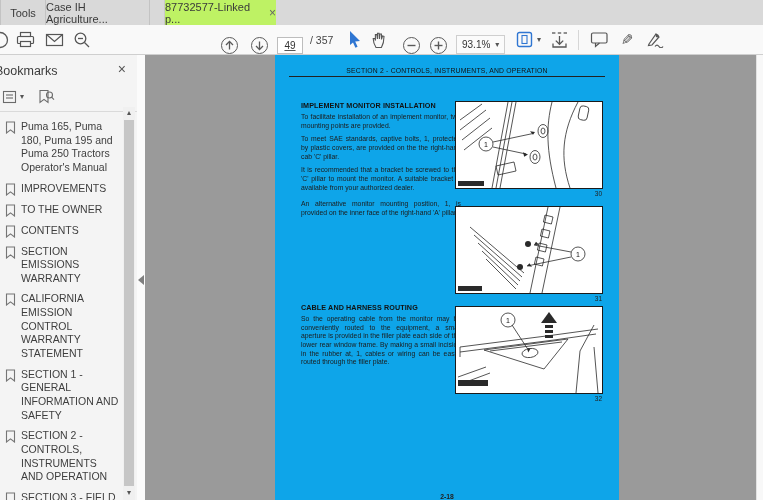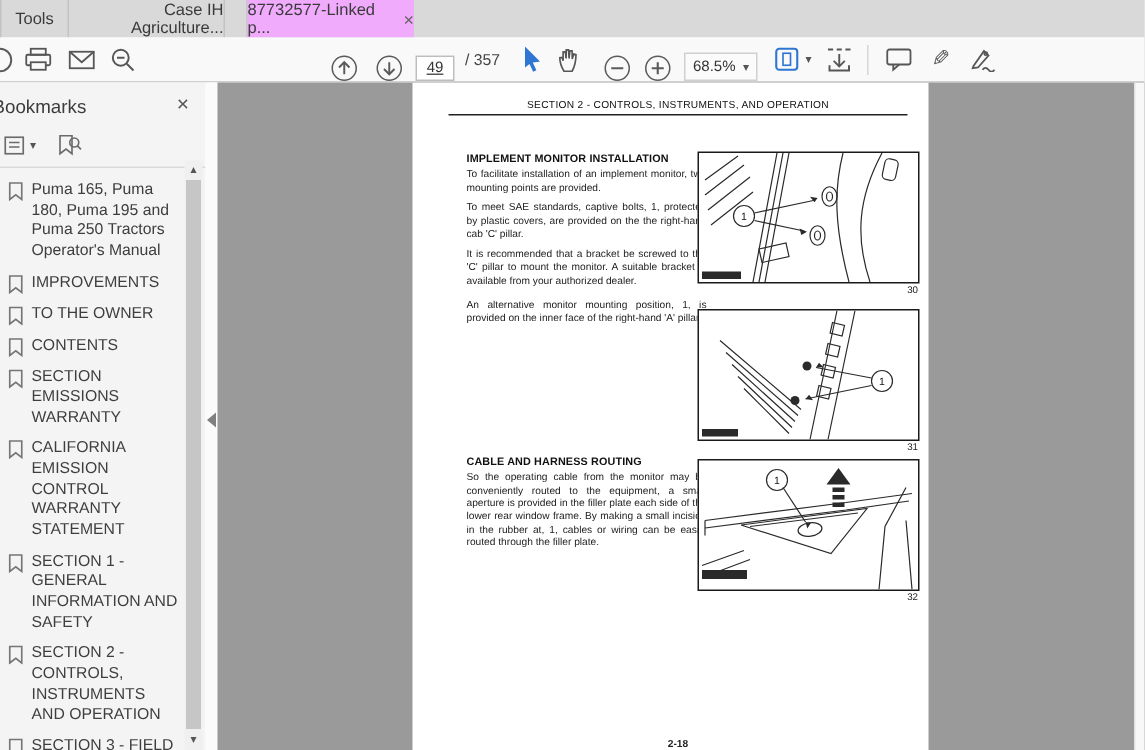--- a/index.html
+++ b/index.html
@@ -5,22 +5,22 @@
   * { margin:0; padding:0; box-sizing:border-box; }
   html,body { width:763px; height:500px; overflow:hidden; background:#fff;
     font-family:"Liberation Sans","DejaVu Sans",sans-serif; }
   .app { position:relative; width:763px; height:500px; }
 
   
   .tabbar { height:25px; background:#d9d9d9; display:flex; align-items:stretch; }
   .tab { display:flex; align-items:center; justify-content:center; font-size:11px;
     color:#3a3a3a; border-right:1px solid #c3c3c3; cursor:default; }
   .tab.t1 { width:46px; border-left:1px solid #c3c3c3; }
-  .tab.t2 { width:104px;text-align:right; }
-  .tab.active { width:112px; margin-left:14px; background:#f0abfc; border-right:none;
+  .tab.t2 { width:104px; }
+  .tab.active { width:112px; margin-left:14px; background:#bef264; border-right:none;
     border-left:1px solid #c9c9c9; gap:6px; }
   .tab .x { font-size:12px; color:#666; line-height:1; }
 
   
   .toolbar { position:relative; height:30px; background:#f9f9f9; border-bottom:1px solid #cfcfcf; }
   .tb { position:absolute; top:0; height:29px; display:flex; align-items:center; color:#565656; }
   .circle-btn { width:17px; height:17px; border:1.3px solid #5a5a5a; border-radius:50%;
     display:flex; align-items:center; justify-content:center; }
   .pagebox { width:26px; height:17px; border:1px solid #bdbdbd; background:#fff;
     font-size:10px; color:#333; display:flex; align-items:center; justify-content:center; }
@@ -54,21 +54,21 @@
   
   .gapstrip { position:relative; width:8px; background:#fbfbfb; flex:none; }
   .collapse { position:absolute; top:220px; left:1px; width:0; height:0;
     border-top:5px solid transparent; border-bottom:5px solid transparent; border-right:6px solid #7f7f7f; }
 
   
   .docarea { position:relative; flex:1; background:#9a9a9a; overflow:hidden; }
   .vscroll { position:absolute; right:0; top:0; bottom:0; width:7px; background:#f8f8f8; border-left:1px solid #e2e2e2; }
 
   
-  .page { position:absolute; left:130px; top:0; width:344px; height:445px; background:#ffffff; color:#111;padding-left:10px; }
+  .page { position:absolute; left:130px; top:0; width:344px; height:445px; background:#0ea5e9; color:#111; }
   .pg-header { margin:0 14px; padding-top:12px; padding-bottom:2px; border-bottom:1px solid #222;
     text-align:center; font-size:6.8px; letter-spacing:.2px; color:#111; }
   .pg-body { position:relative; height:400px; }
   .colL { position:absolute; left:26px; width:160px; }
   .colL h3 { font-size:7.2px; font-weight:bold; margin-bottom:3px; letter-spacing:.1px; }
   .colL p { font-size:6.8px; line-height:1.28; text-align:justify; margin-bottom:5px; color:#1c1c1c; }
   .blockA { top:24px; } .blockB { top:123px; } .blockC { top:226px; }
   .fig { position:absolute; left:180px; width:148px; }
   .figA { top:24px; } .figB { top:129px; } .figC { top:229px; }
   .figbox { border:1px solid #1a1a1a; background:#fff; }
@@ -164,21 +164,21 @@
     <span class="tb" style="left:430px; top:6px;">
       <span class="circle-btn">
           <svg class="ic" width="9" height="9" stroke="#5a5a5a" stroke-width="1.4">
         <line x1="0.5" y1="4.5" x2="8.5" y2="4.5"></line>
             <line x1="4.5" y1="0.5" x2="4.5" y2="8.5"></line>
           </svg>
         </span>
     </span>
     <span class="tb" style="left:456px; top:5px;">
       <span class="zoomctl">
-        <span>68.5%</span>
+        <span>93.1%</span>
         <span class="caret">▾</span>
       </span>
     </span>
     <span class="tb" style="left:516px;">
       <svg class="ic" width="17" height="17" fill="none" stroke="#2f76d2" stroke-width="1.4">
         <rect x="1.5" y="1.5" width="14" height="14" rx="2"></rect>
           <rect x="6" y="4.5" width="5" height="8" stroke-width="1.1"></rect>
       </svg>
     </span>
     <span class="tb caret" style="left:537px;">▾</span>

